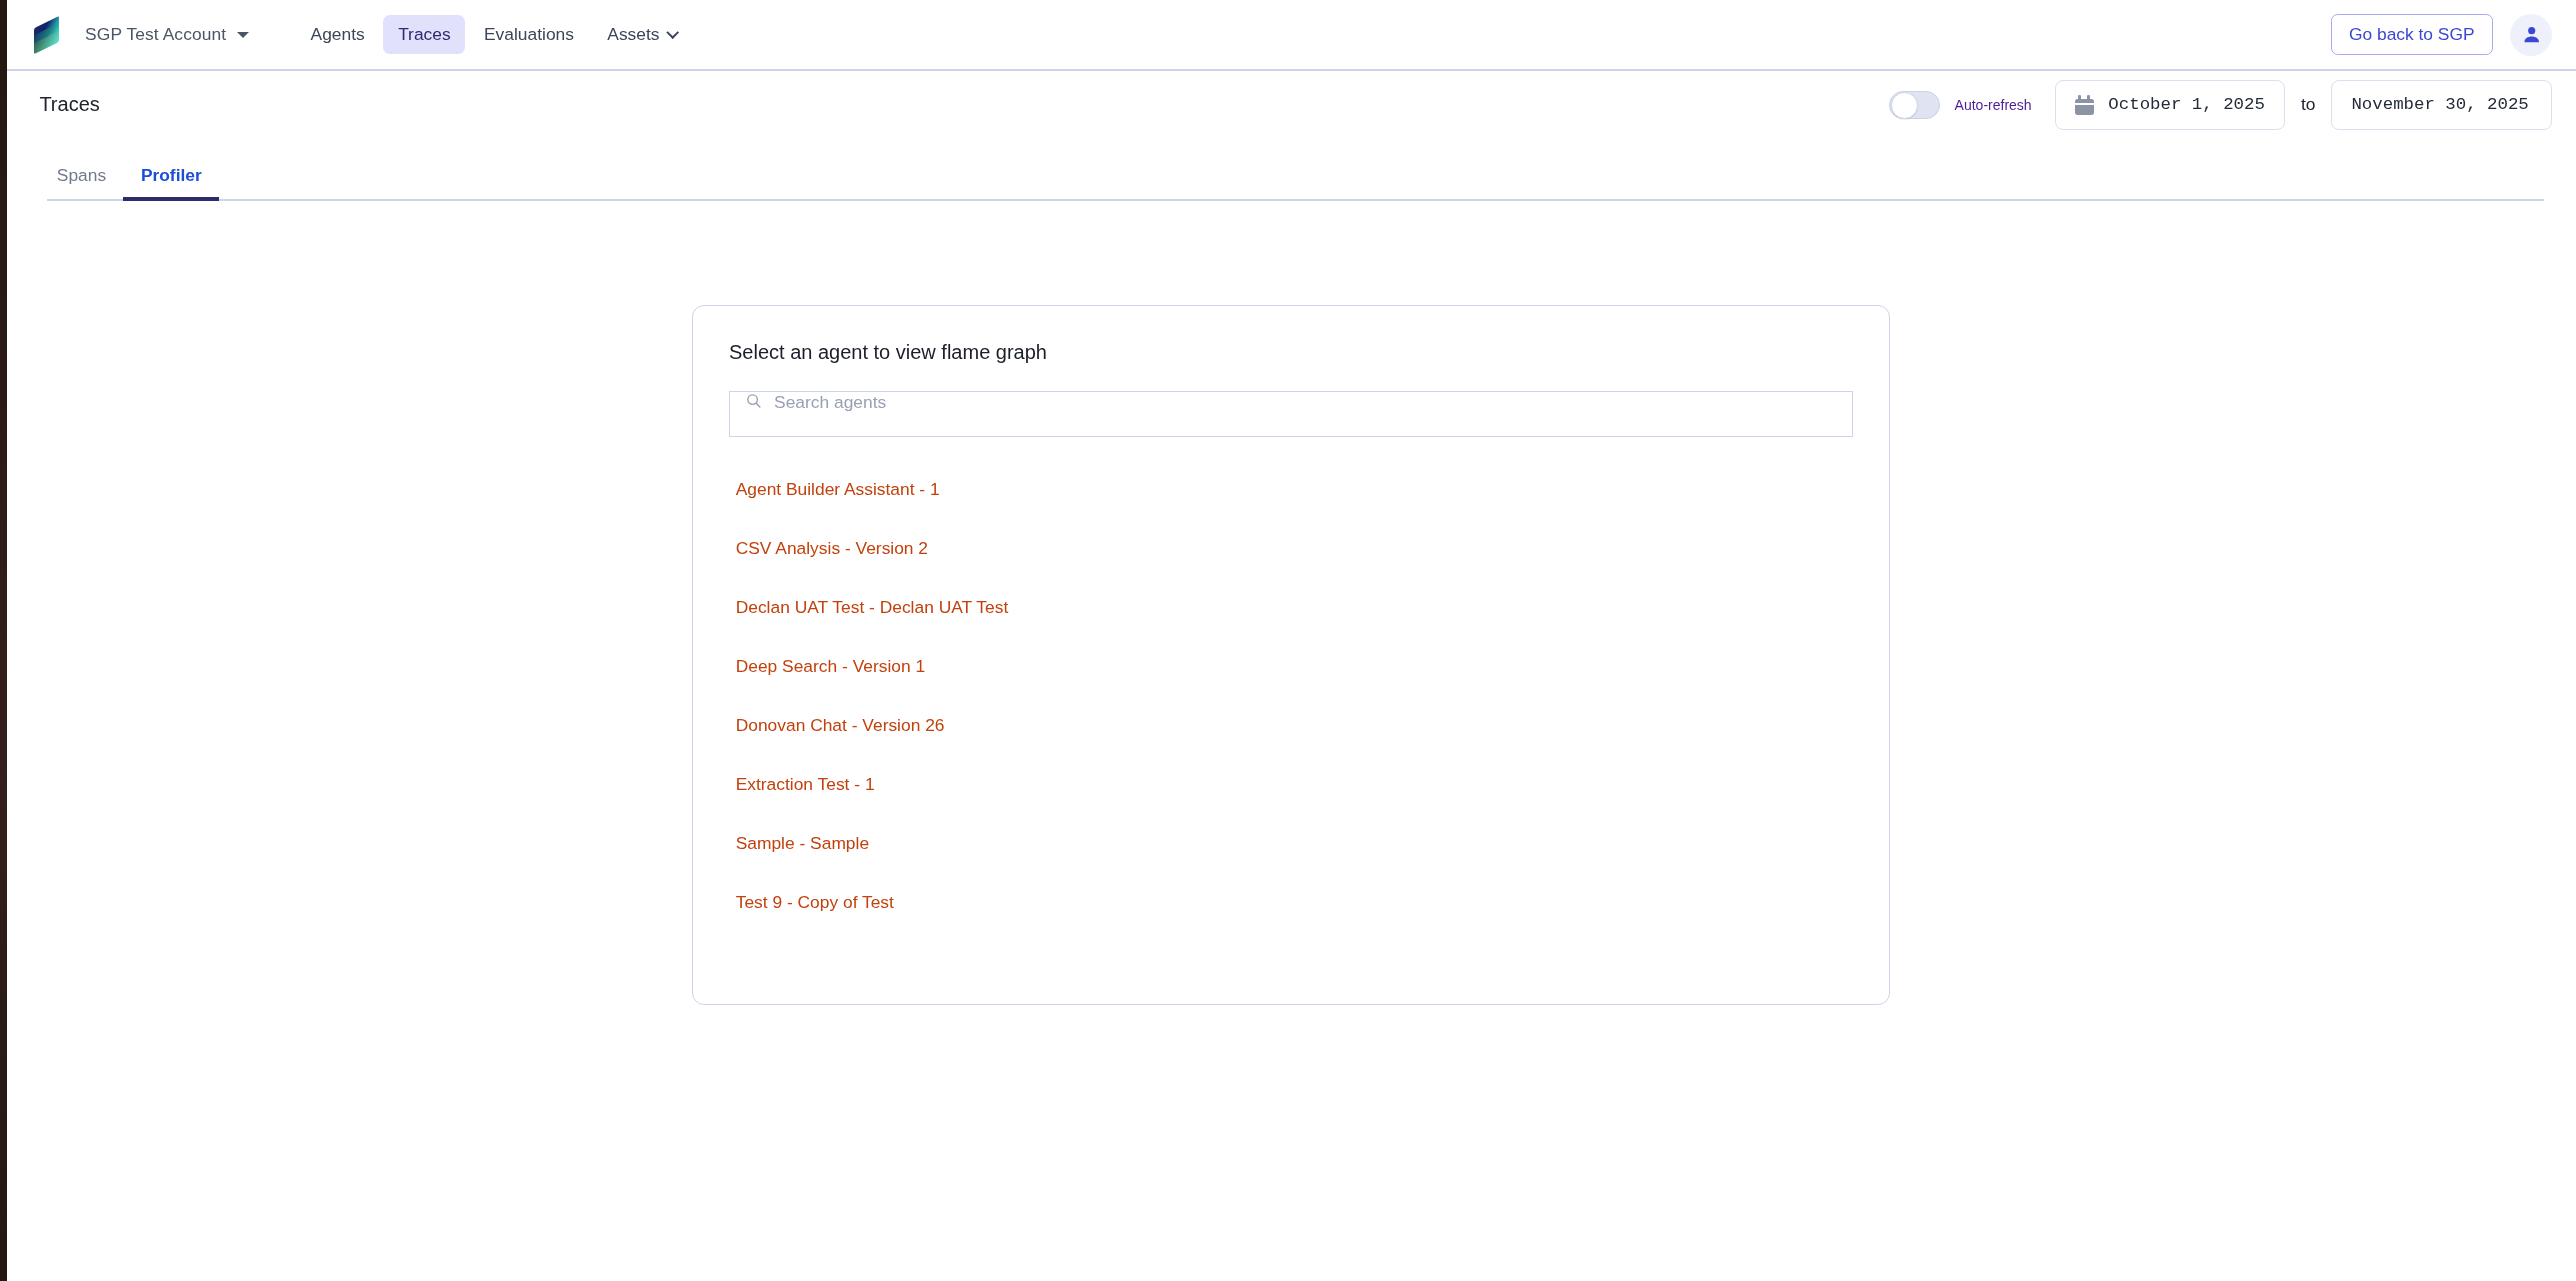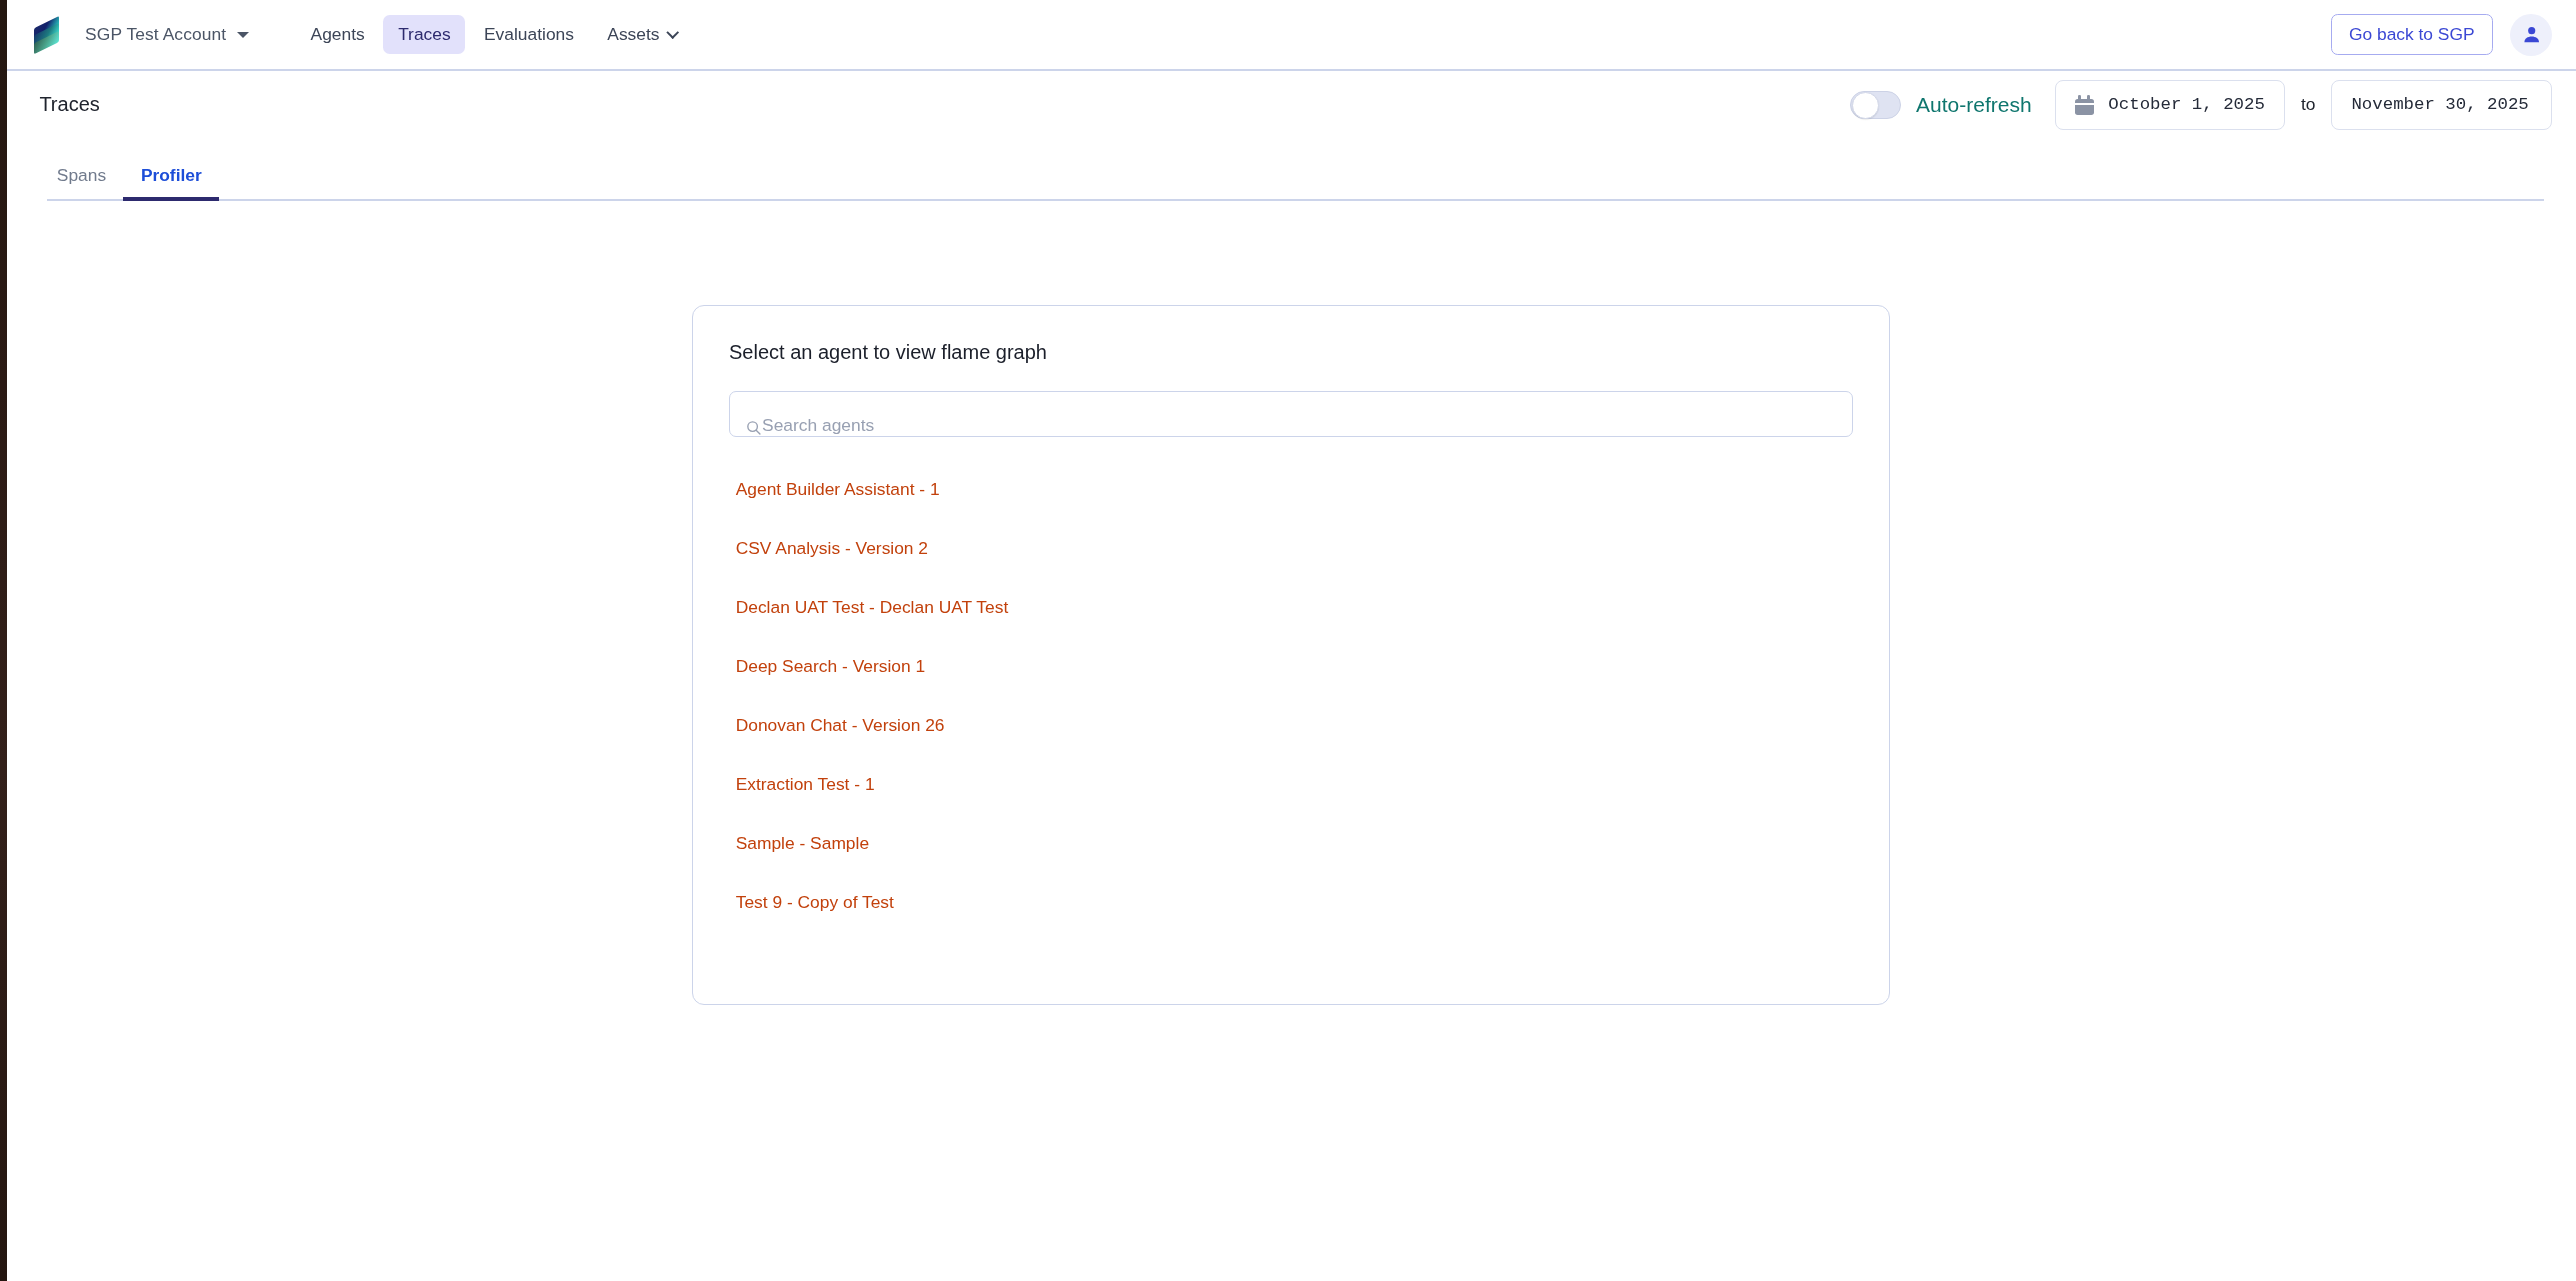--- a/index.html
+++ b/index.html
@@ -172,22 +172,22 @@
   .toggle .knob {
     position: absolute;
     left: 0.7px; top: 0.7px;
     width: 27px; height: 27px;
     border-radius: 50%;
     background: #ffffff;
     border: 0.7px solid #d3d8e9;
     box-shadow: 0 0.7px 1.3px rgba(0,0,0,.10);
   }
   .toggle-label {
-    font-size: 21px;
-    color: #0f766e;
+    font-size: 14px;
+    color: #4c1d95;
     margin-left: 14.7px;
     margin-right: 23px;
     white-space: nowrap;
   }
 
   .date-field {
     height: 50px;
     border: 1.3px solid #dbe0ee;
     border-radius: 8px;
     background: #ffffff;
@@ -280,24 +280,25 @@
   }
   .card-title {
     font-size: 20px;
     color: #1b1f2a;
     margin-bottom: 27px;
   }
 
   .search-box {
     height: 46px;
     border: 1.3px solid #ccd4ea;
-    border-radius: 7px;
-    background: #ffffff;
-    display: flex;
-    align-items: flex-end;
+    border-radius: 0;
+    background: #ffffff;
+    display: flex;
+    align-items: flex-start;
+    gap: 12px;
     padding: 0 14.7px;
   }
   .search-ico { width: 17.4px; height: 17.4px; flex: none; display:block; }
   .search-input {
     border: none;
     outline: none;
     background: transparent;
     font-size: 17.4px;
     color: #242a38;
     font-family: "Liberation Sans", sans-serif;

